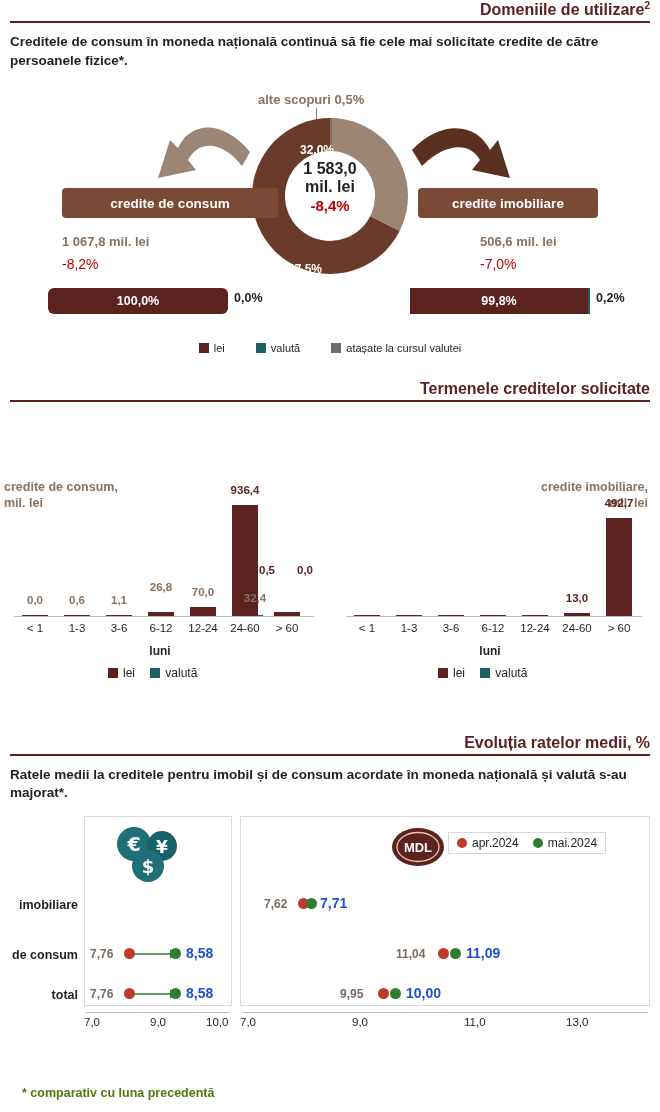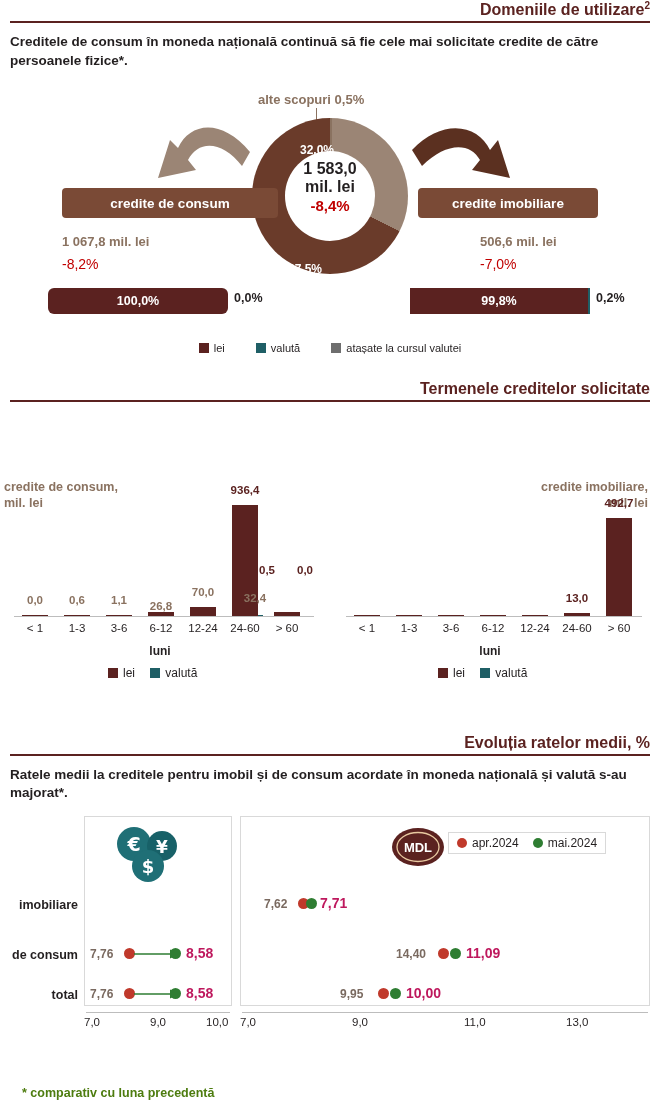--- a/index.html
+++ b/index.html
@@ -111,21 +111,21 @@
   .legend2 .item { margin-right:12px; }
 
   
   #sec3 { position: relative; height: 300px; }
   .panel { position:absolute; border:1px solid #d9d9d9; background:#fff; }
   .cat-lab { position:absolute; font-size:12.5px; font-weight:bold; color:#231f20; text-align:right; }
   .dot { position:absolute; width:11px; height:11px; border-radius:50%; }
   .dot.apr { background:#c0392b; }
   .dot.mai { background:#2e7d32; }
   .v-small { position:absolute; font-size:12px; color:#7a6a60; font-weight:bold; }
-  .v-big { position:absolute; font-size:14px; color:#be185d; font-weight:bold; }
+  .v-big { position:absolute; font-size:14px; color:#1d4ed8; font-weight:bold; }
   .ax-tick { position:absolute; font-size:11.5px; color:#231f20; }
   .legend3 { position:absolute; border:1px solid #d9d9d9; background:#fff;
              font-size:12px; padding:3px 8px; display:flex; align-items:center; gap:14px;}
   .legend3 .sw3 { display:inline-block; width:10px;height:10px;border-radius:50%; margin-right:5px; vertical-align:-1px;}
   .footnote { position:absolute; left:22px; top:1086px; font-size:12.5px; font-weight:bold; color:#4d7c0f;}
 </style>
 </head>
 <body>
 
 <div id="sec1">
@@ -192,21 +192,21 @@
     <div class="bar" style="left:106px; top:135px; width:26px; height:1px;"></div>
     <div class="bar" style="left:148px; top:132px; width:26px; height:4px;"></div>
     <div class="bar" style="left:190px; top:127px; width:26px; height:9px;"></div>
     <div class="bar" style="left:232px; top:25px;  width:26px; height:111px;"></div>
     <div class="bar val" style="left:258px; top:135px; width:5px; height:1px;"></div>
     <div class="bar" style="left:274px; top:132px; width:26px; height:4px;"></div>
 
     <div class="bar-lab" style="left:16px;  top:114px; width:38px;">0,0</div>
     <div class="bar-lab" style="left:58px;  top:114px; width:38px;">0,6</div>
     <div class="bar-lab" style="left:100px; top:114px; width:38px;">1,1</div>
-    <div class="bar-lab" style="left:142px; top:120px; width:38px;">26,8</div>
+    <div class="bar-lab" style="left:142px; top:101px; width:38px;">26,8</div>
     <div class="bar-lab" style="left:184px; top:106px; width:38px;">70,0</div>
     <div class="bar-lab dark" style="left:226px; top:4px; width:38px;">936,4</div>
     <div class="bar-lab dark" style="left:250px; top:84px; width:34px;">0,5</div>
     <div class="bar-lab" style="left:236px; top:112px; width:38px;">32,4</div>
     <div class="bar-lab dark" style="left:288px; top:84px; width:34px;">0,0</div>
 
     <div class="tick" style="left:16px;  top:142px; width:38px;">&lt; 1</div>
     <div class="tick" style="left:58px;  top:142px; width:38px;">1-3</div>
     <div class="tick" style="left:100px; top:142px; width:38px;">3-6</div>
     <div class="tick" style="left:142px; top:142px; width:38px;">6-12</div>
@@ -302,21 +302,21 @@
     <polygon points="36,2.5 45,7 36,11.5" fill="#2e7d32"></polygon>
   </svg>
   <div class="dot mai" style="left:170px;top:254px;"></div>
   <div class="v-big" style="left:186px;top:251px;">8,58</div>
 
   <div class="v-small" style="left:264px;top:163px;">7,62</div>
   <div class="dot apr" style="left:298px;top:164px;"></div>
   <div class="dot mai" style="left:306px;top:164px;"></div>
   <div class="v-big" style="left:320px;top:161px;">7,71</div>
 
-  <div class="v-small" style="left:396px;top:213px;">14,40</div>
+  <div class="v-small" style="left:396px;top:213px;">11,04</div>
   <div class="dot apr" style="left:438px;top:214px;"></div>
   <div class="dot mai" style="left:450px;top:214px;"></div>
   <div class="v-big" style="left:466px;top:211px;">11,09</div>
 
   <div class="v-small" style="left:340px;top:253px;">9,95</div>
   <div class="dot apr" style="left:378px;top:254px;"></div>
   <div class="dot mai" style="left:390px;top:254px;"></div>
   <div class="v-big" style="left:406px;top:251px;">10,00</div>
 
   <div class="axis-line" style="left:86px;top:278px;width:144px;height:1px;"></div>

